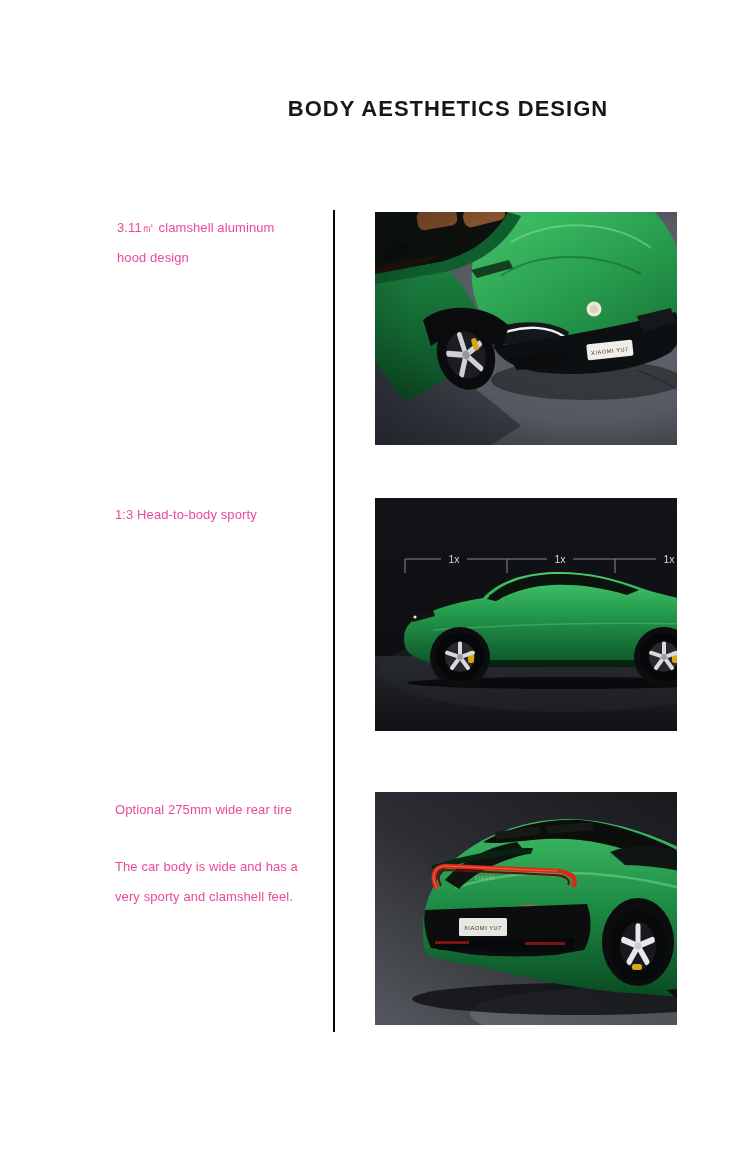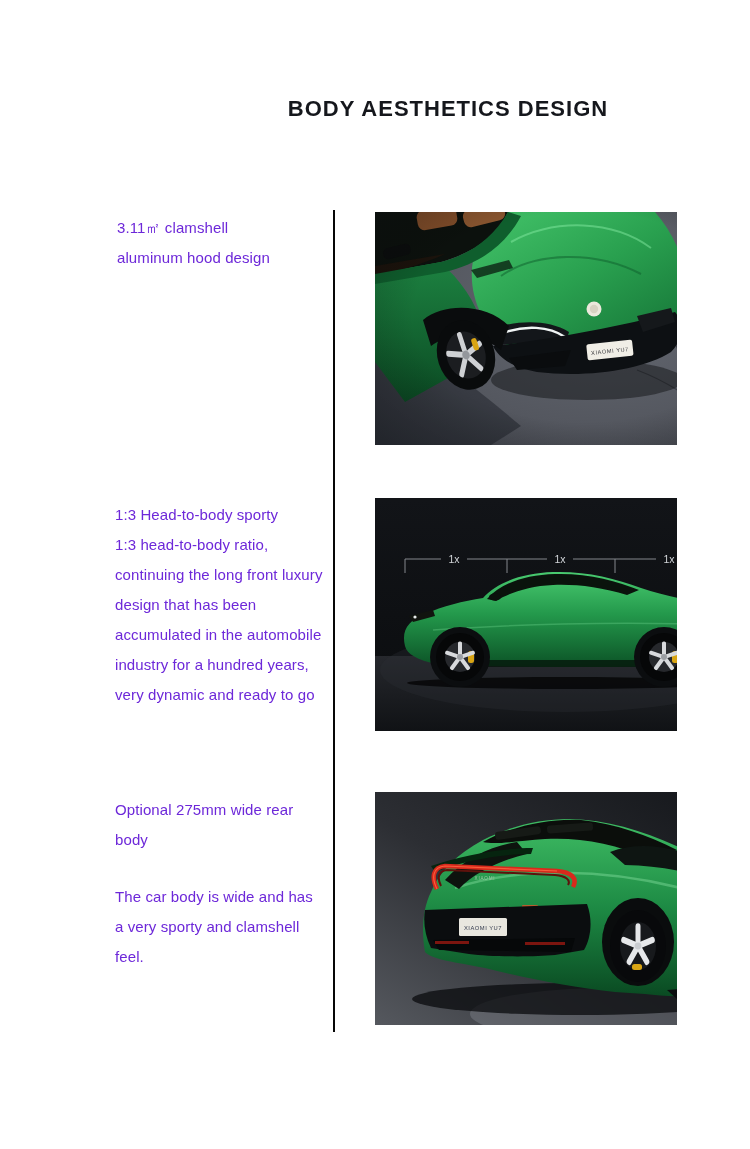--- a/index.html
+++ b/index.html
@@ -12,21 +12,21 @@
   .title {
     position:absolute; top:96px; left:0; width:750px;
     text-align:center; font-size:22px; font-weight:700;
     letter-spacing:1px; color:#15171c;
   }
   .divider {
     position:absolute; left:260px; top:210px; width:2px; height:822px;
     background:#070707;
   }
   .caption {
-    position:absolute; font-size:15px; line-height:30px; color:#6d28d9;
+    position:absolute; font-size:13px; line-height:30px; color:#ec4899;
     letter-spacing:0.1px;
   }
   .caption-hood  { left:44px; top:213px; width:176px; }
   .caption-ratio { left:42px; top:500px; width:212px; }
   .caption-tire  { left:42px; top:795px; width:200px; }
   .caption .para-gap { margin-top:27px; }
   .fig {
     position:absolute; left:302px; width:378px; height:233px;
     overflow:hidden; background:#a16207;
   }
@@ -41,25 +41,24 @@
 <div class="page">
 
   <h1 class="title">BODY AESTHETICS DESIGN</h1>
 
   <div class="divider"></div>
 
   <div class="caption caption-hood">3.11㎡ clamshell aluminum hood design</div>
 
   <div class="caption caption-ratio">
     <div>1:3 Head-to-body sporty</div>
-    <div>1:3 head-to-body ratio, continuing the long front luxury design that has been accumulated in the automobile industry for a hundred years, very dynamic and ready to go</div>
   </div>
 
   <div class="caption caption-tire">
-    <div>Optional 275mm wide rear body</div>
+    <div>Optional 275mm wide rear tire</div>
     <div class="para-gap">The car body is wide and has a very sporty and clamshell feel.</div>
   </div>
 
   <figure class="fig fig-front">
     <svg viewBox="0 0 378 233" xmlns="http://www.w3.org/2000/svg">
       <defs>
         <radialGradient id="g1bg" cx="0.62" cy="0.4" r="0.95">
           <stop offset="0" stop-color="#656972"></stop>
           <stop offset="0.55" stop-color="#54575f"></stop>
           <stop offset="1" stop-color="#3b3e46"></stop>

